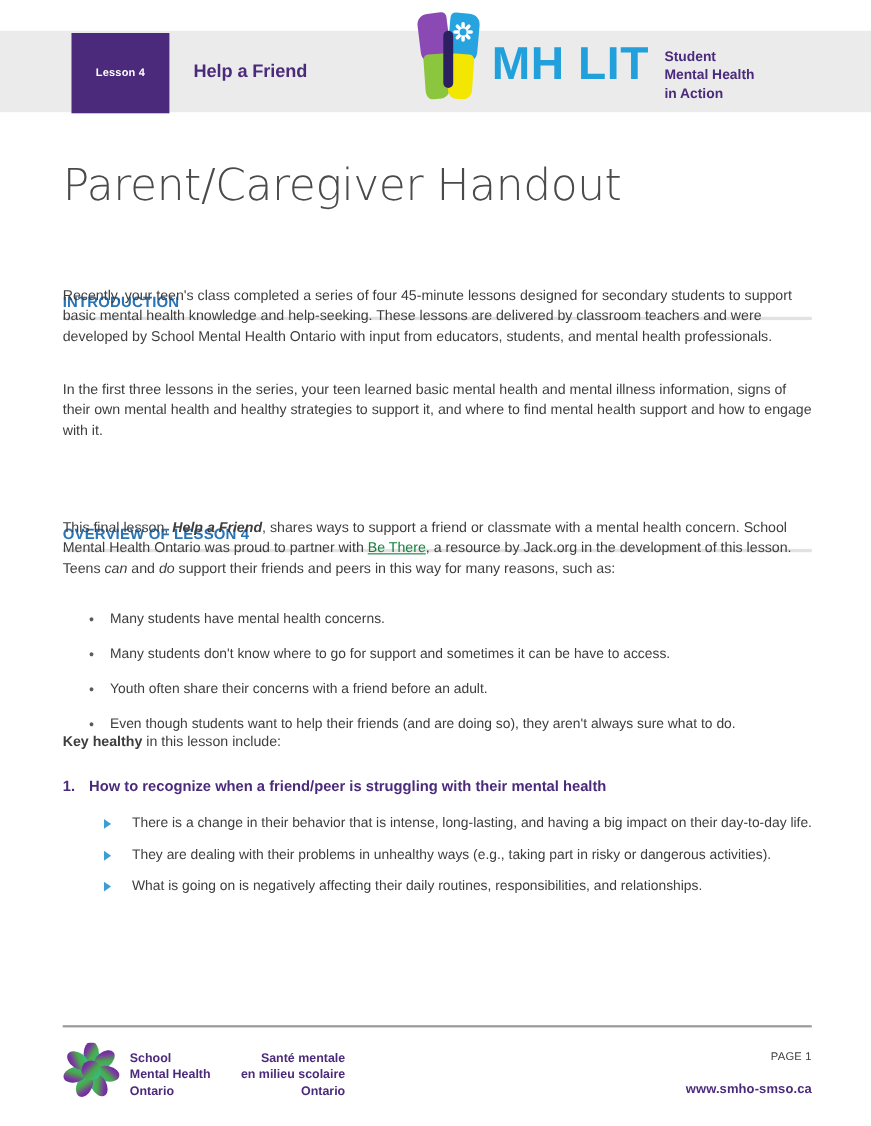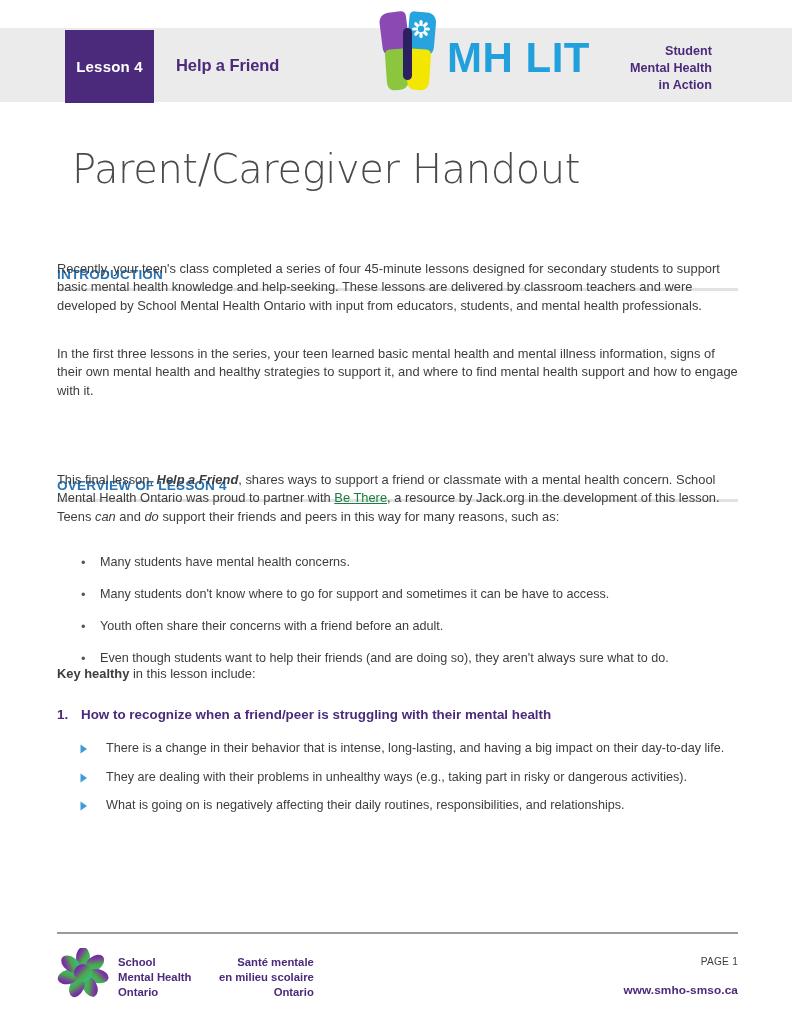--- a/index.html
+++ b/index.html
@@ -34,21 +34,21 @@
     width: 89px;
     height: 73px;
     background: #4b2a7b;
     display: flex;
     align-items: center;
     justify-content: center;
     z-index: 3;
   }
   .lesson-badge-label {
     color: #ffffff;
-    font-size: 15px;
+    font-size: 10px;
     font-weight: bold;
     letter-spacing: 0.2px;
     white-space: nowrap;
   }
 
   .lesson-title {
     position: absolute;
     left: 176px;
     top: 56px;
     font-size: 16.5px;
@@ -75,35 +75,34 @@
     font-size: 42px;
     font-weight: bold;
     color: #22a0dc;
     letter-spacing: 0.5px;
     line-height: 1;
     z-index: 3;
   }
 
   .brand-tag {
     position: absolute;
-    left: 630px;
+    left: 604px;
     top: 43px;
     font-size: 12.6px;
     font-weight: bold;
     color: #4b2a7b;
     line-height: 1.34;
     z-index: 3;
-    text-align: right;
   }
   .brand-tag span { display: block; white-space: nowrap; }
 
   
   .page-title {
     position: absolute;
-    left: 72px;
+    left: 57px;
     top: 147px;
     font-size: 40px;
     font-weight: 300;
     color: #4a4a4a;
     letter-spacing: -0.4px;
     font-family: "DejaVu Sans", sans-serif;
     line-height: 1.1;
   }
 
   .section-head {
@@ -183,20 +182,21 @@
     left: 80px;
     width: 665px;
   }
   .arrow-row {
     display: flex;
     align-items: flex-start;
     font-size: 12.6px;
     line-height: 1.4;
     color: #3d3d3d;
     margin-bottom: 11px;
+    margin-left: 14px;
   }
   .arrow-mark {
     width: 26px;
     flex: 0 0 26px;
     padding-top: 4px;
   }
   .arrow-mark svg { display: block; }
   .arrow-text { flex: 1; }
 
   

